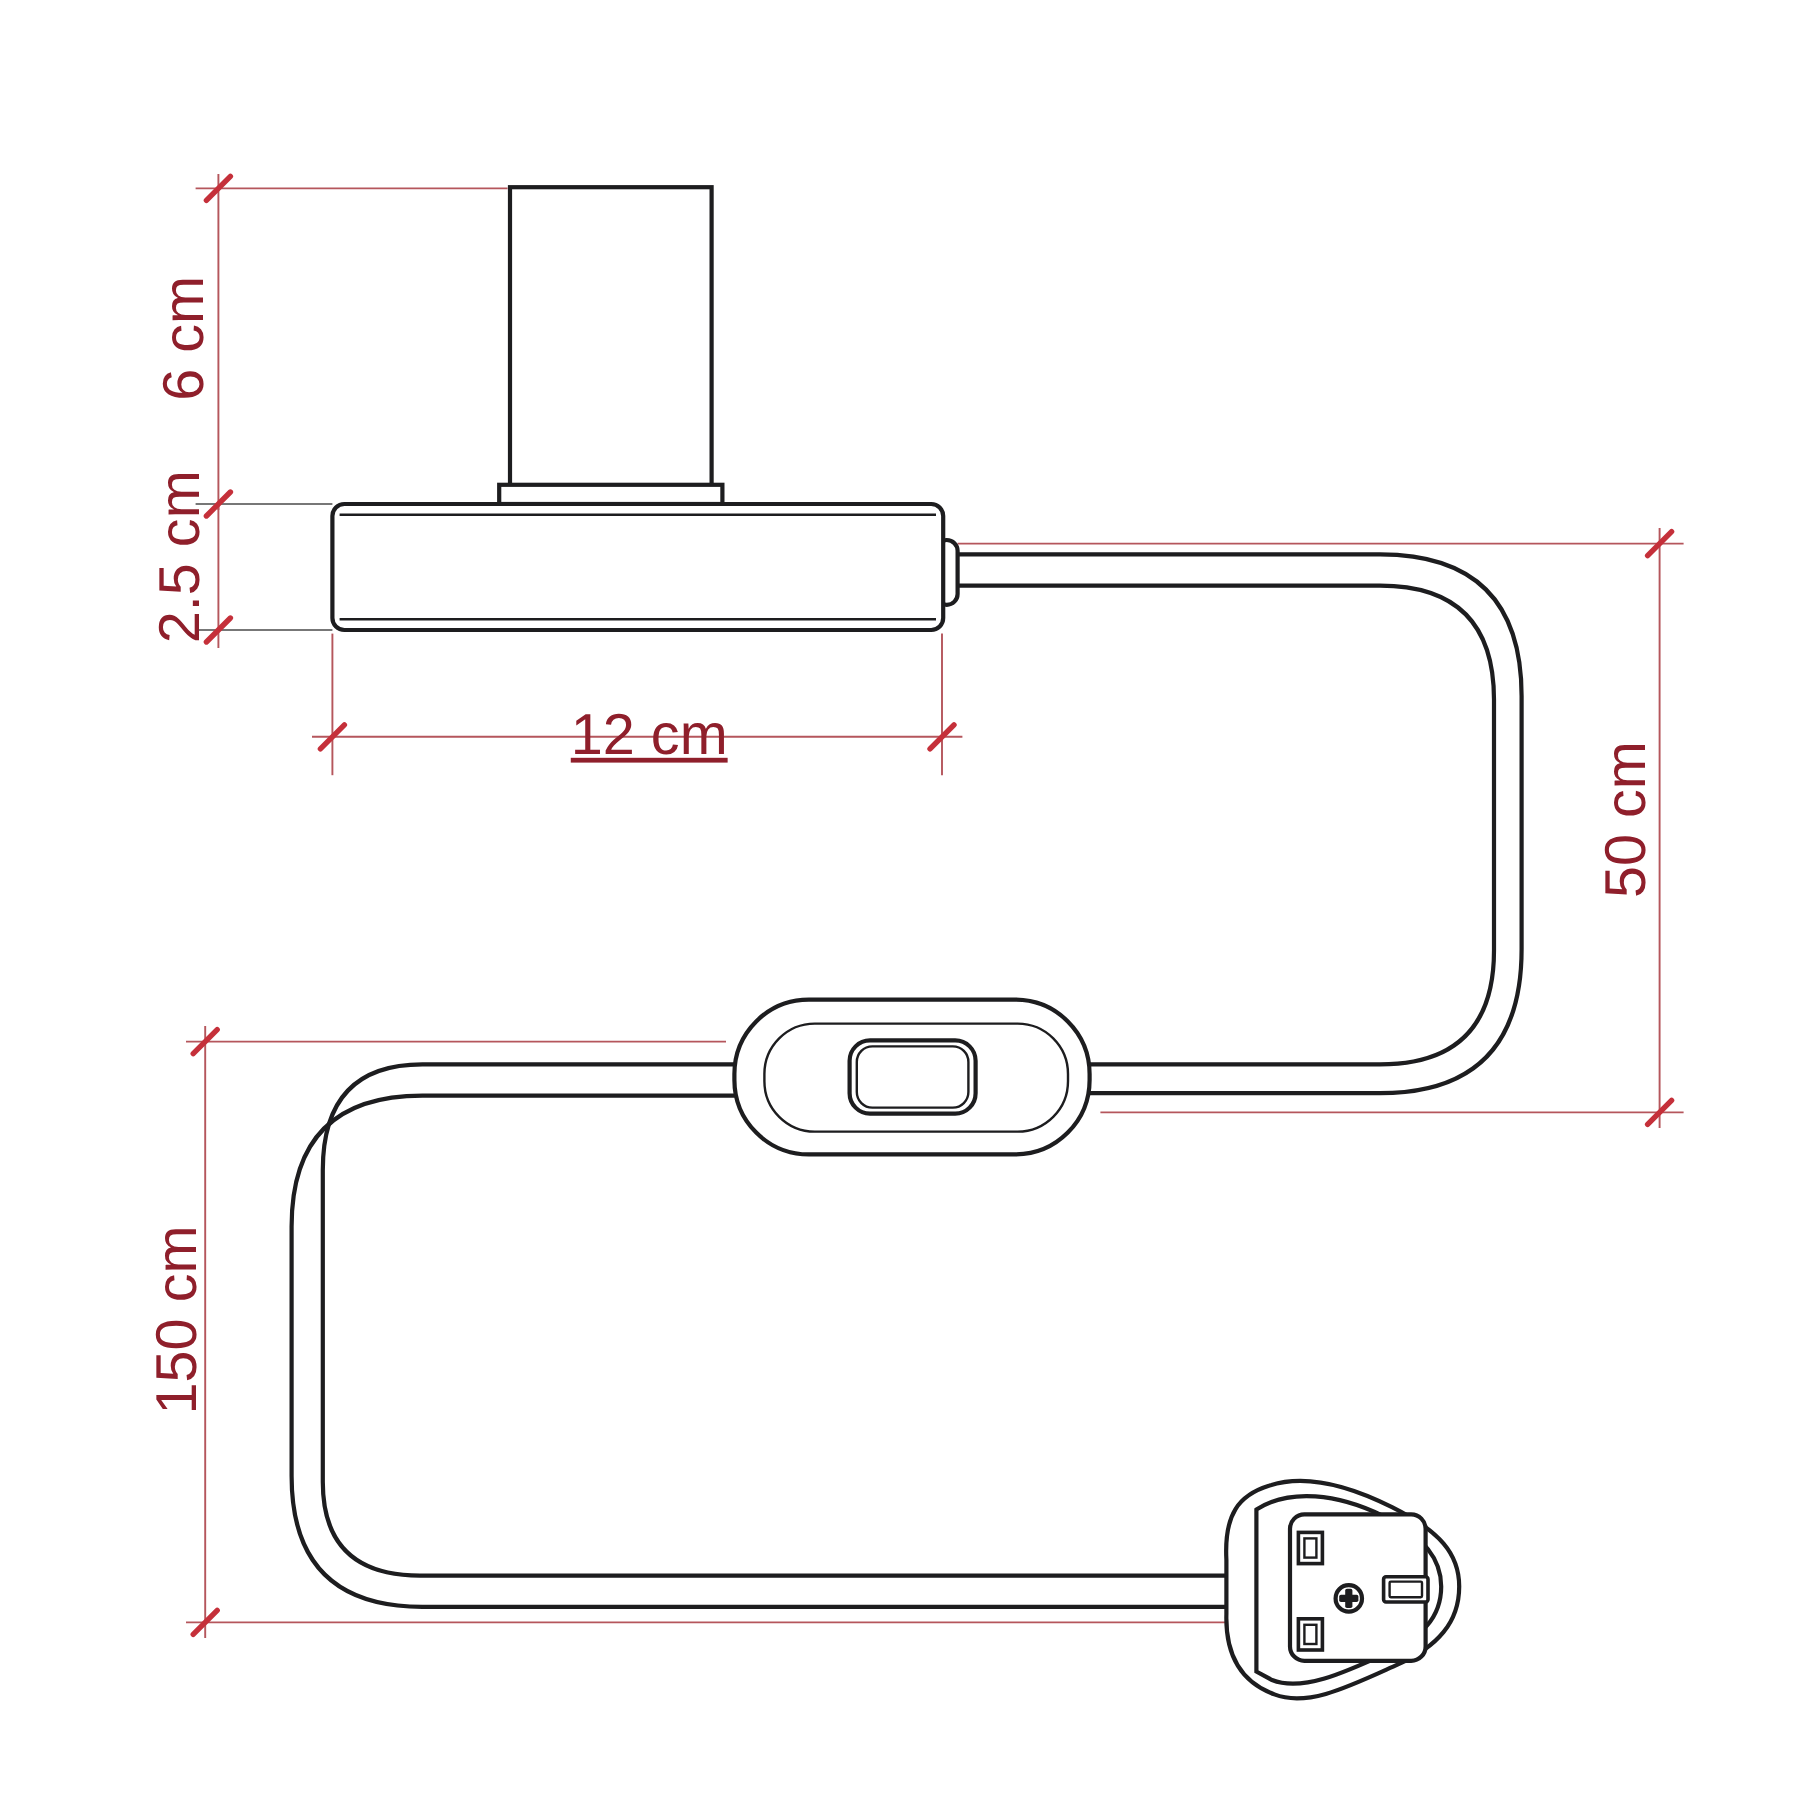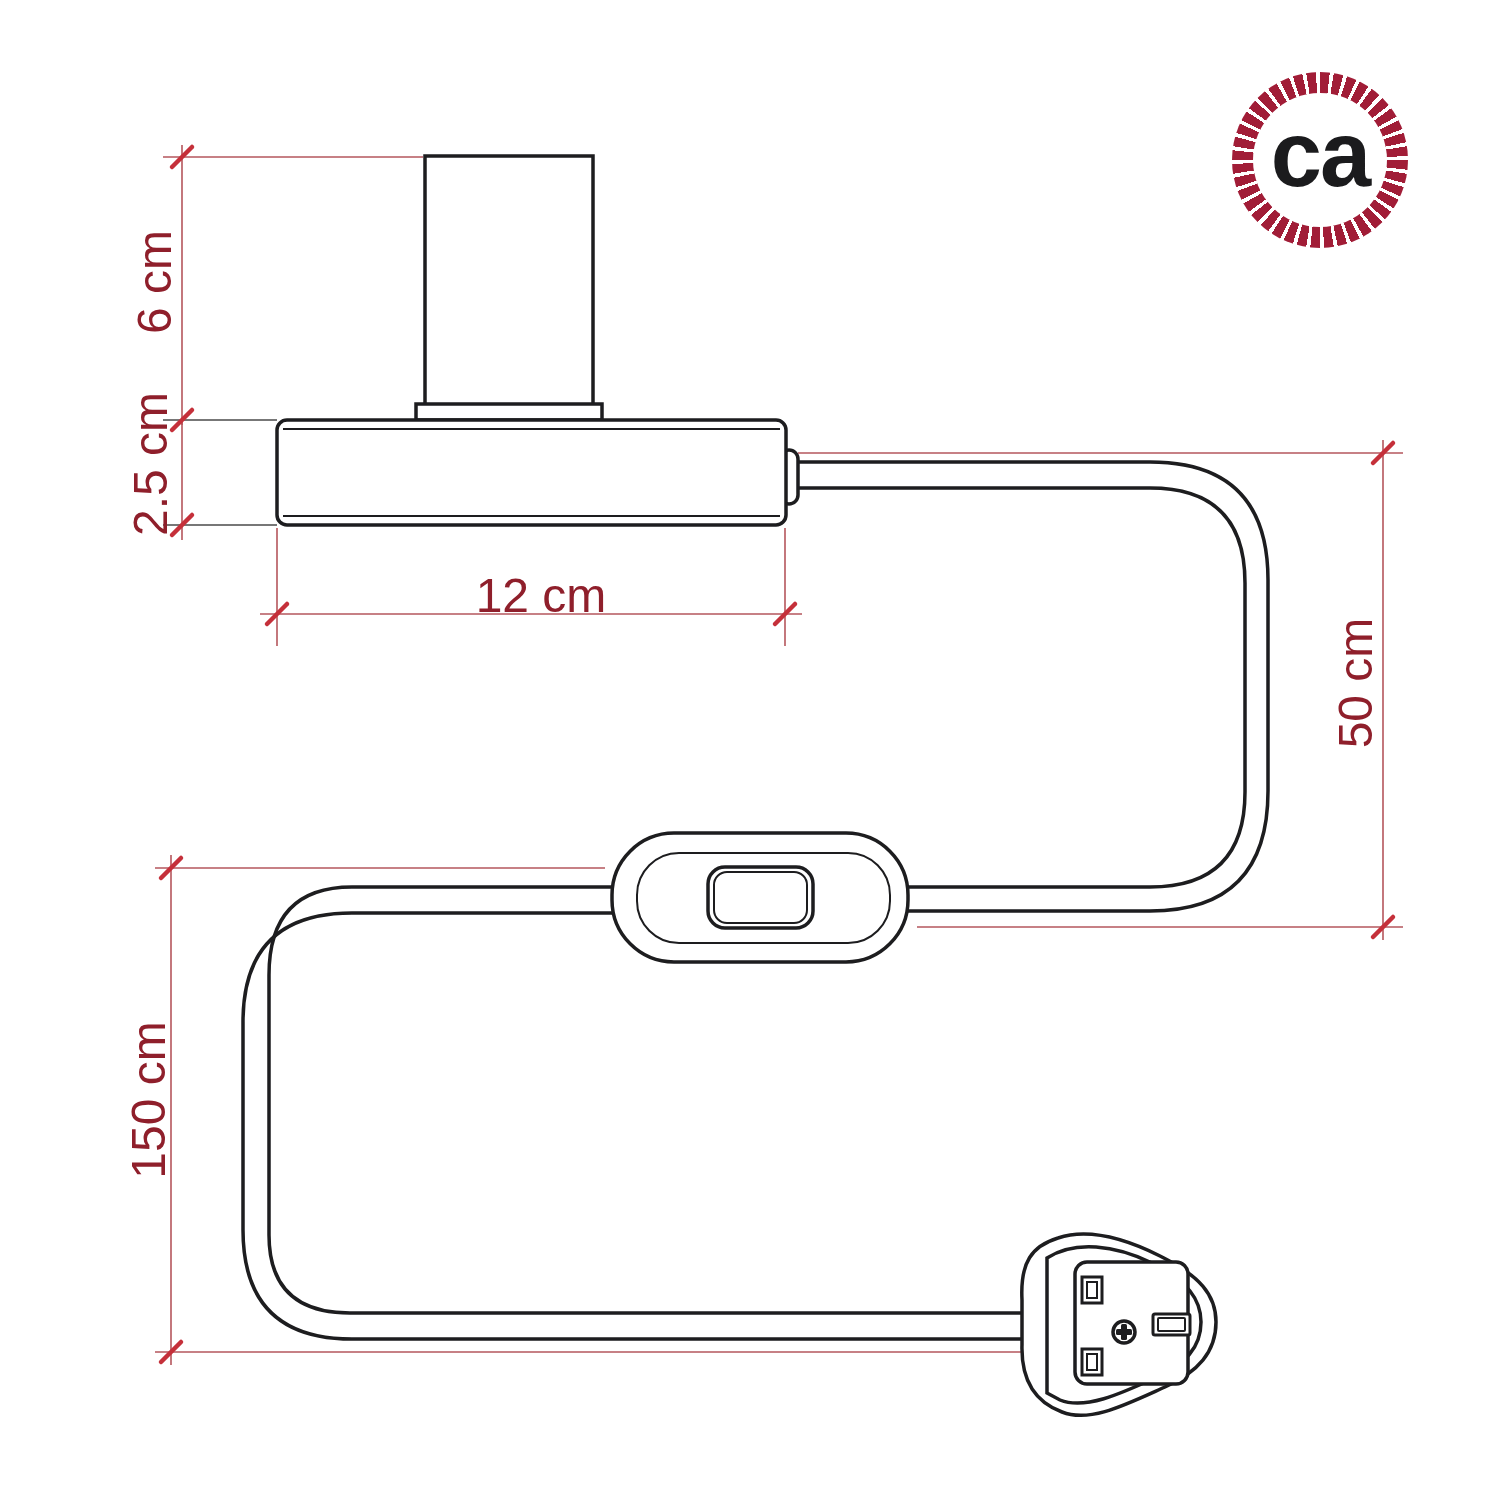--- a/index.html
+++ b/index.html
@@ -161,25 +161,20 @@
         <rect class="screw-fill" x="1121" y="1324" width="6" height="16" rx="1.5"></rect>
         <rect class="screw-fill" x="1116" y="1329" width="16" height="6" rx="1.5"></rect>
       </g>
     </g>
   </svg>
 
   <div class="dim-label v" style="left:154px;top:282px;">6 cm</div>
 
   <div class="dim-label v" style="left:150px;top:464px;">2.5 cm</div>
 
-  <div class="dim-label" style="left:541px;top:595px;">12 cm</div>
+  <div class="dim-label" style="left:541px;top:613px;text-decoration:underline;">12 cm</div>
 
   <div class="dim-label v" style="left:1355px;top:683px;">50 cm</div>
 
   <div class="dim-label v" style="left:148px;top:1100px;">150 cm</div>
 
-  <div class="logo">
-    <div class="ring"></div>
-    <div class="hole"></div>
-    <div class="mark">ca</div>
-  </div>
 
 </div>
 
 </body></html>

